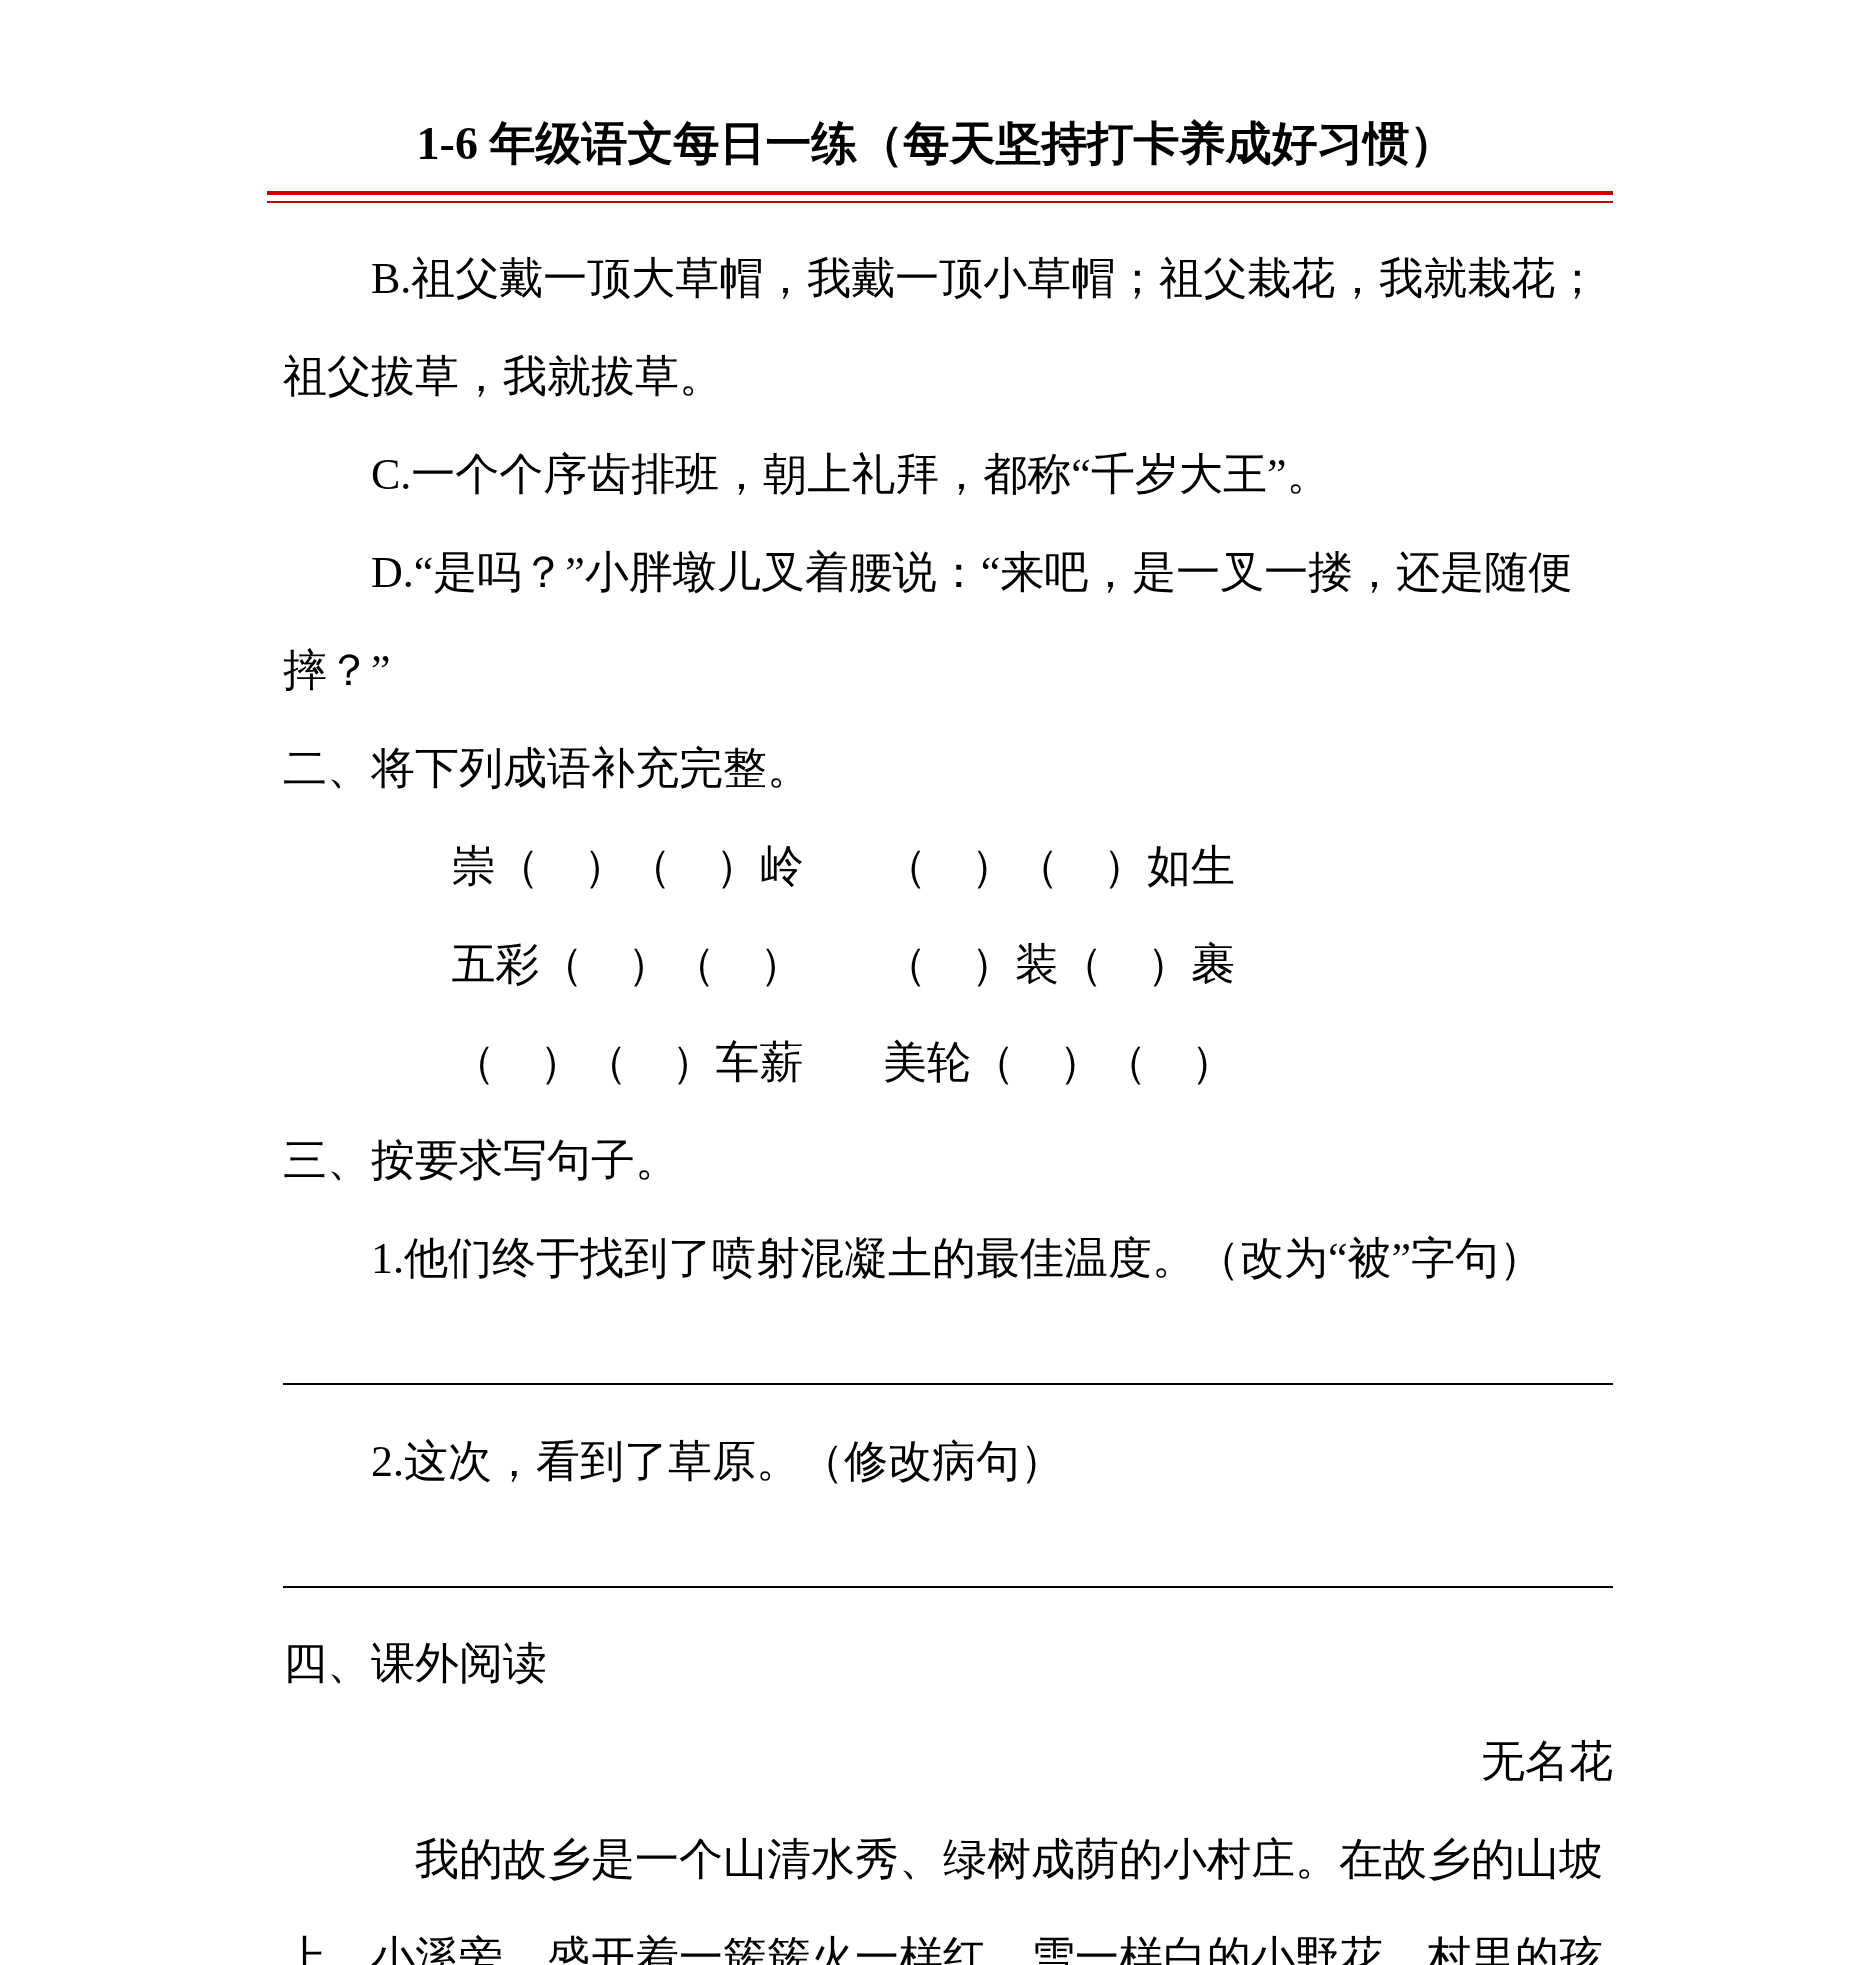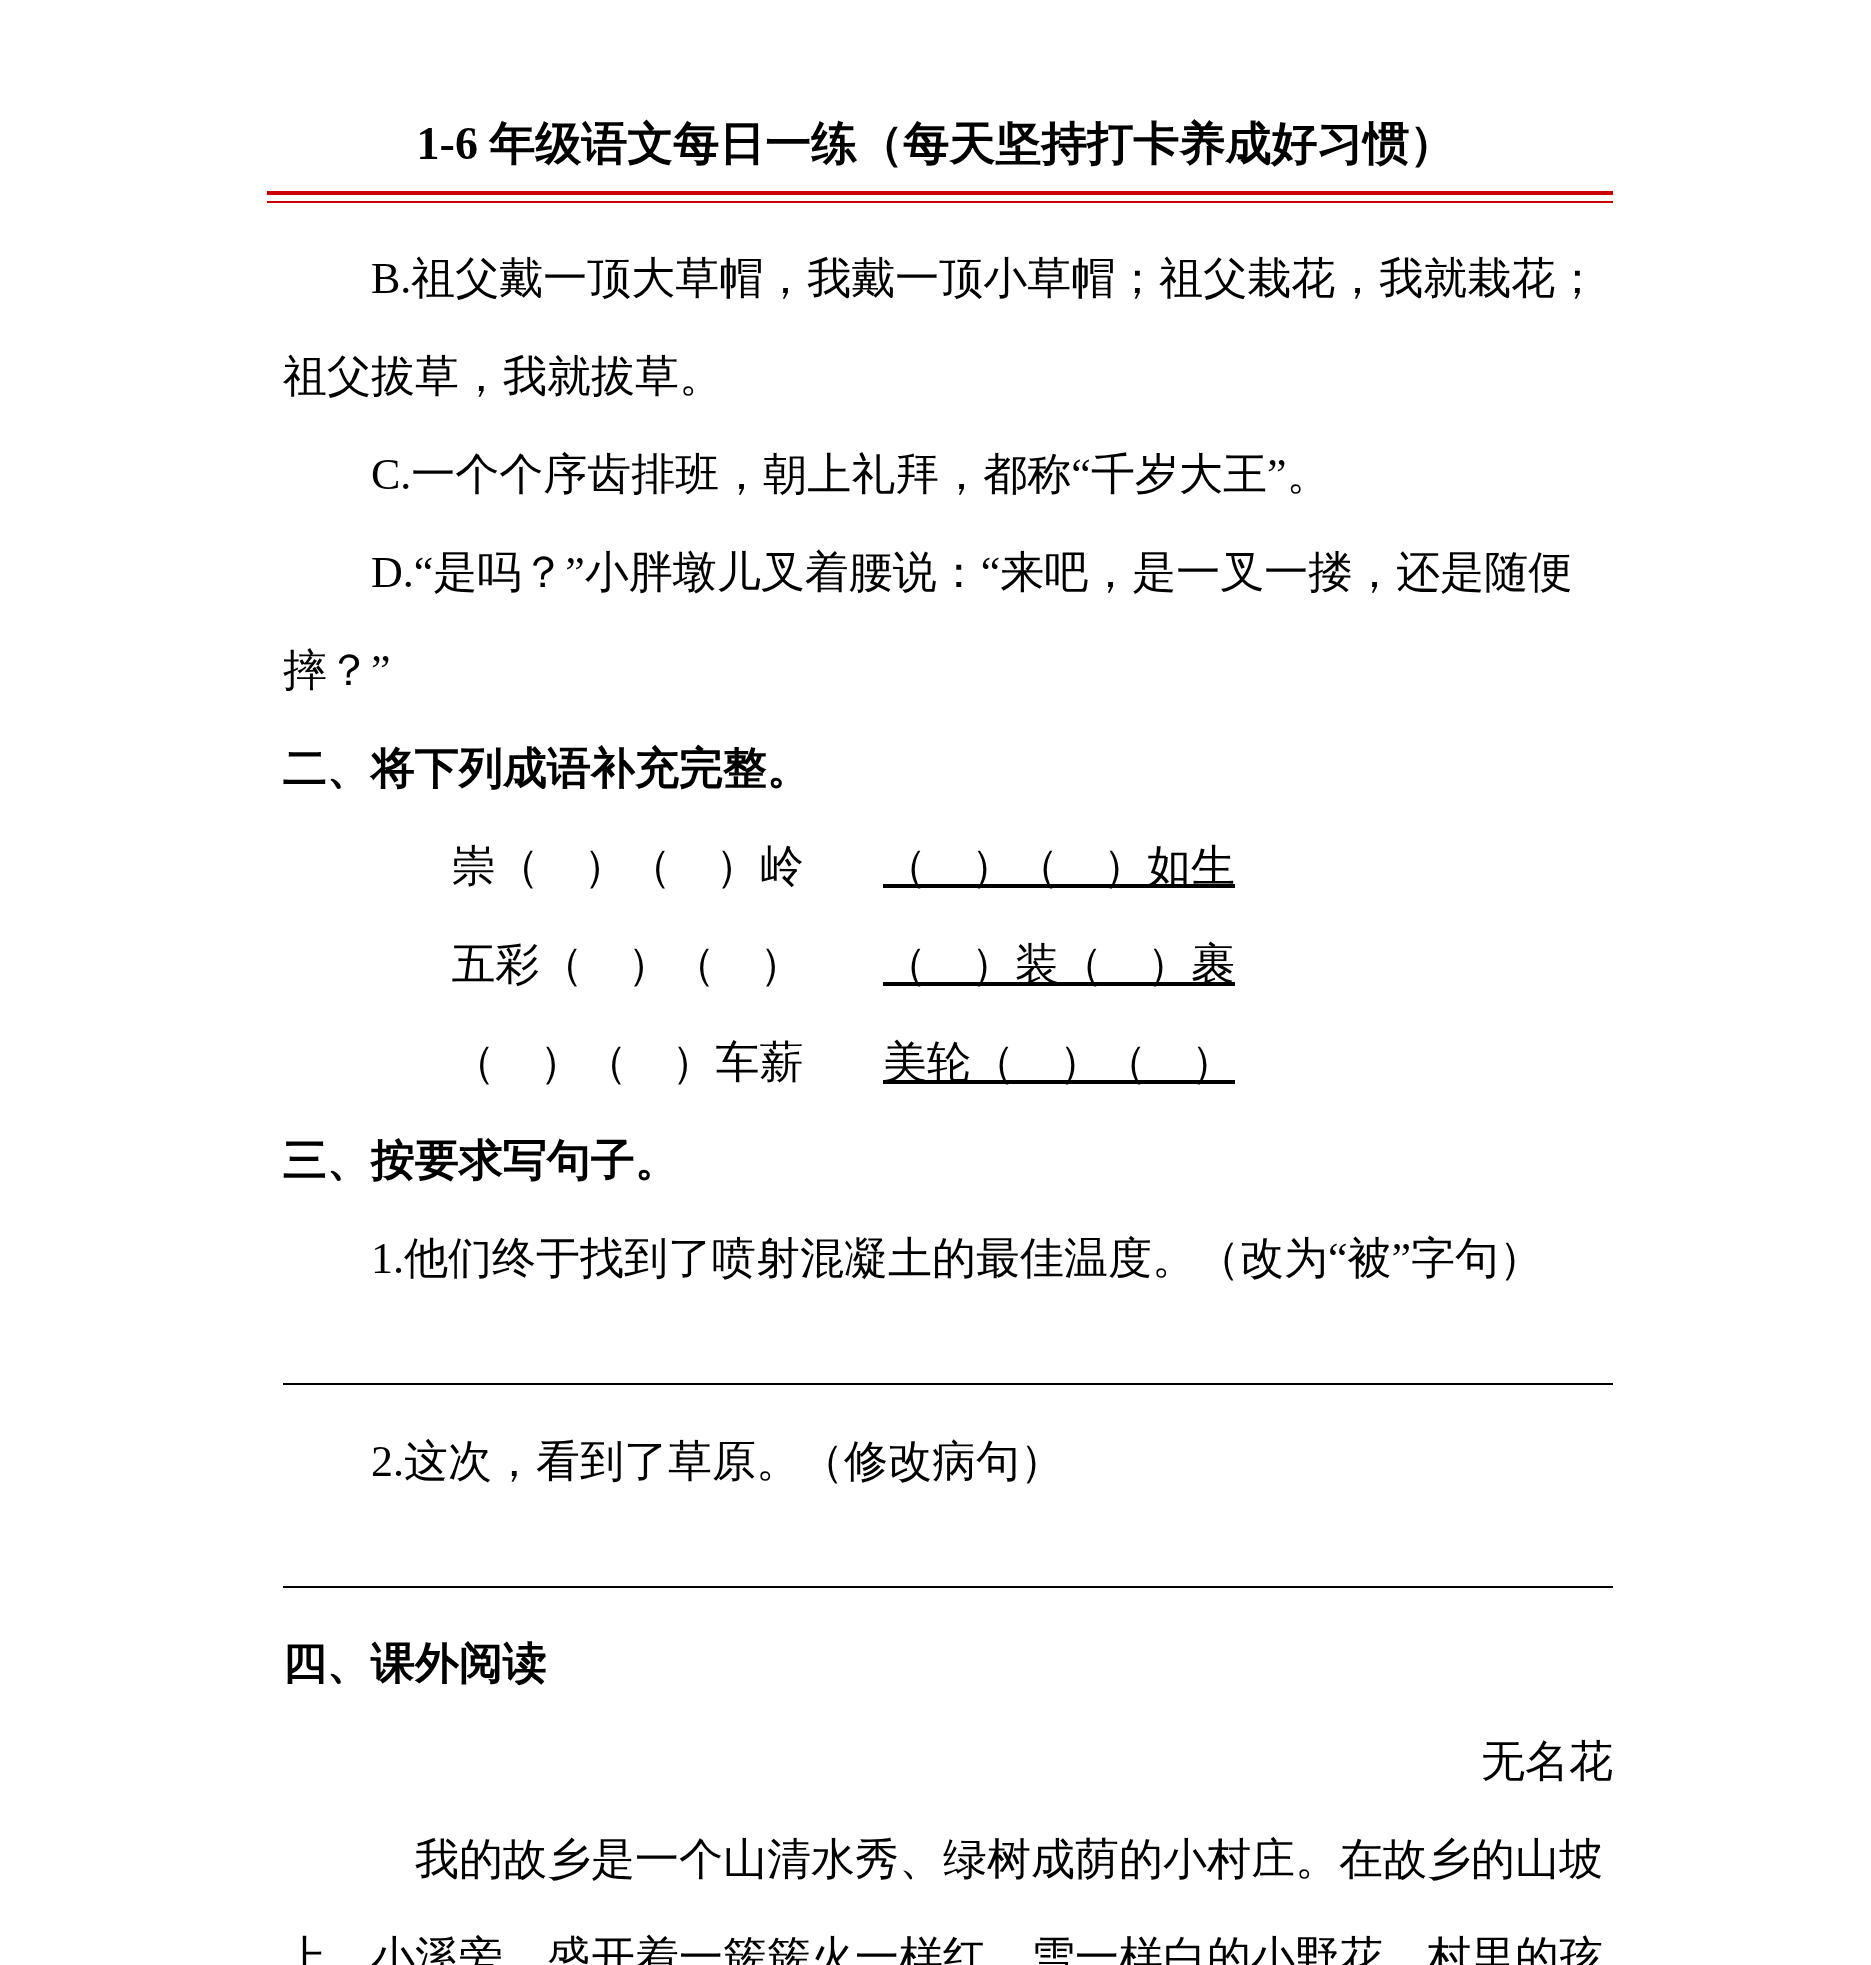--- a/index.html
+++ b/index.html
@@ -25,25 +25,25 @@
     border-bottom: 2.4px solid #cc0000;
     height: 5.1px;
   }
   .content {
     padding: 27.5px 259px 0 283px;
     font-size: 44px;
     line-height: 98px;
   }
   .content p { margin: 0; }
   .choice { text-indent: 2em; }
-  .heading { font-weight: bold; }
+  .heading { font-weight: normal; }
   .sec4 { margin-top: 51px; }
   .idiom-row { padding-left: 89px; white-space: nowrap; }
   .idiom-left { display: inline-block; width: 511px; text-align: center; }
-  .idiom-right { display: inline-block; text-decoration: underline; }
+  .idiom-right { display: inline-block; }
   .answer-line {
     height: 75px;
     border-bottom: 2px solid #000000;
     margin-bottom: 27.5px;
   }
   .center-title { text-align: right; }
   .passage { text-indent: 3em; }
 </style>
 </head>
 <body>

